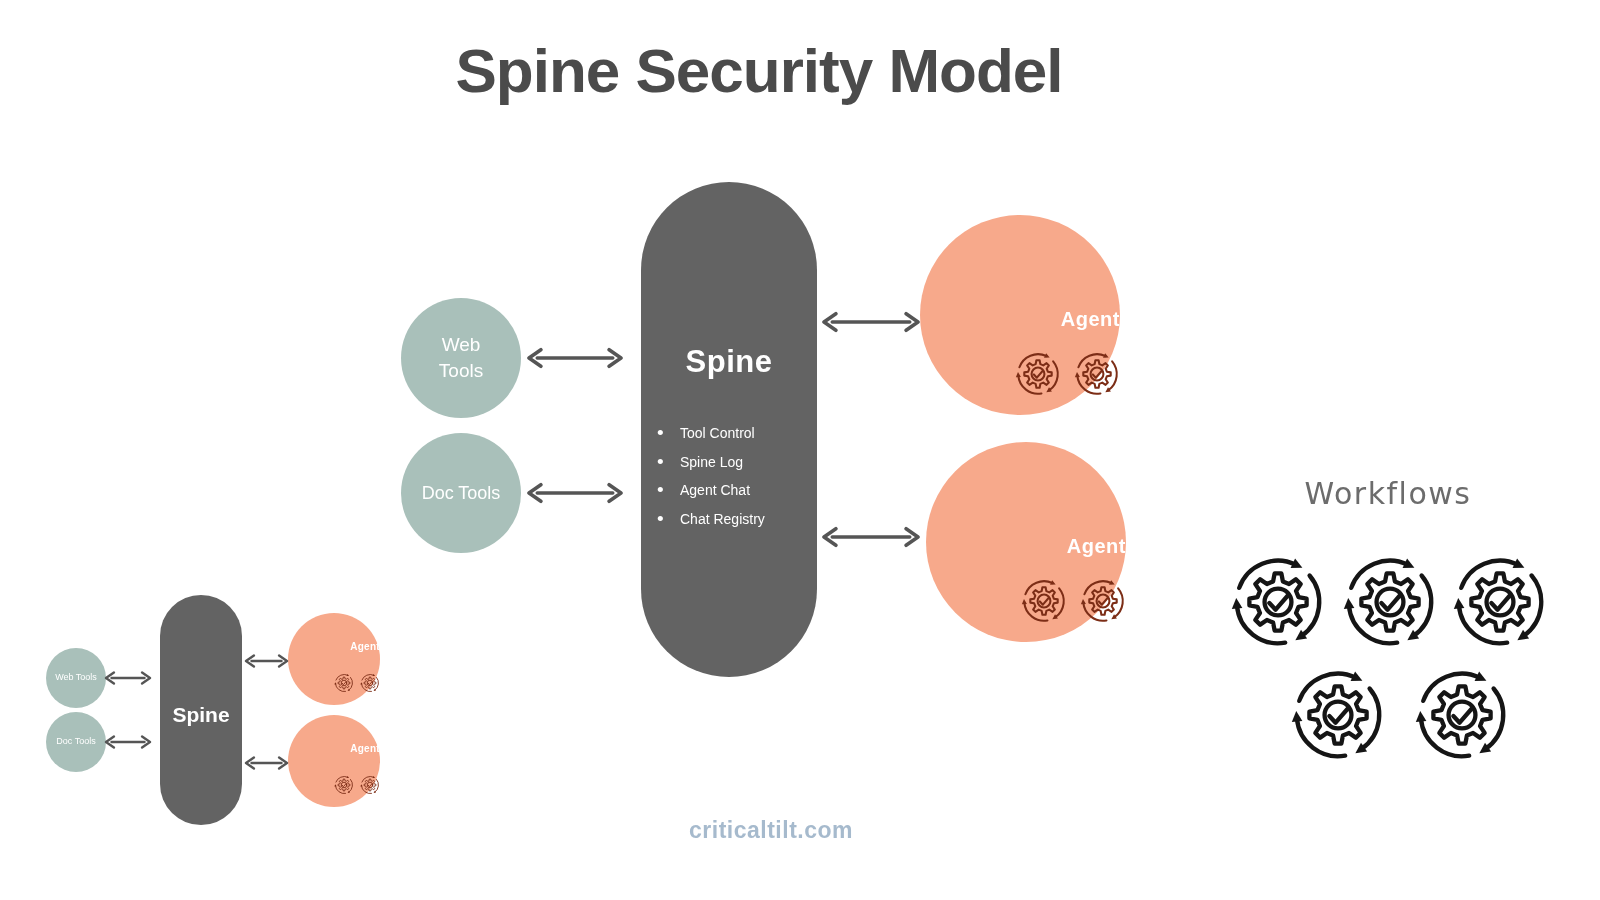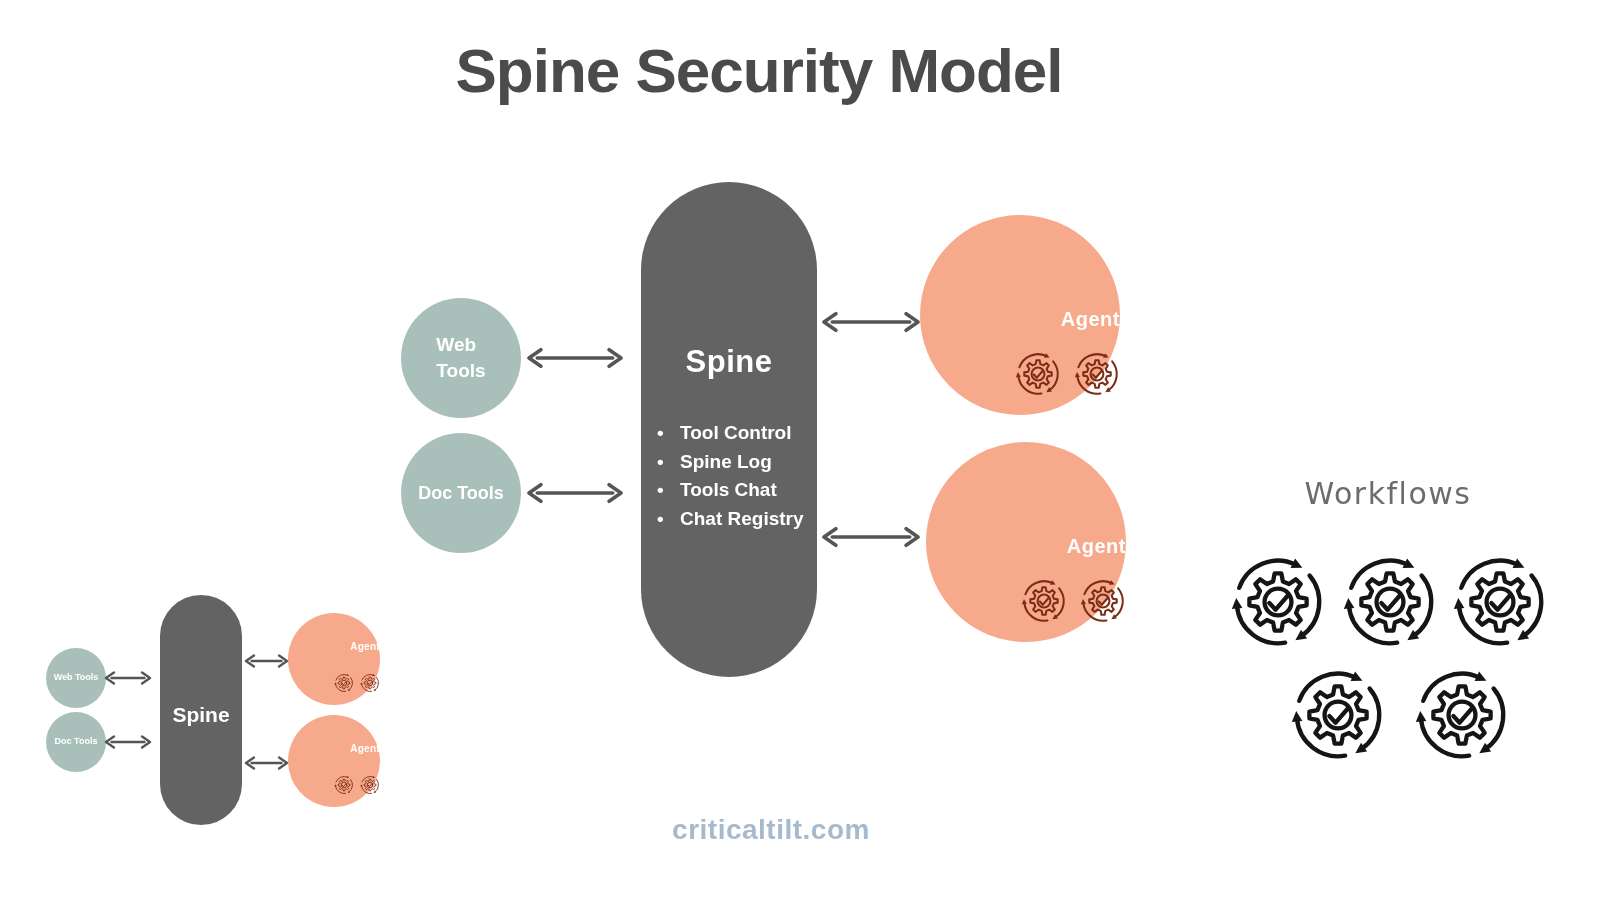--- a/index.html
+++ b/index.html
@@ -14,28 +14,28 @@
 
   .title{position:absolute;left:759px;top:70px;transform:translate(-50%,-50%);
     font-size:62px;font-weight:bold;letter-spacing:-1px;color:var(--title-gray);white-space:nowrap}
 
   
   .spine-pill{position:absolute;left:641px;top:182px;width:176px;height:495px;
     border-radius:88px;background:var(--spine-gray);color:#fff}
   .spine-heading{position:absolute;top:162px;left:0;width:100%;text-align:center;
     font-size:31px;font-weight:bold;letter-spacing:.5px}
   .spine-list{position:absolute;top:237px;left:16px;right:4px;list-style:none}
-  .spine-list li{position:relative;padding-left:23px;font-size:19px;font-weight:bold;
+  .spine-list li{position:relative;padding-left:23px;font-size:14px;font-weight:normal;
     line-height:28.5px;white-space:nowrap}
   .spine-list li::before{content:"\2022";position:absolute;left:0;top:0;font-size:19px}
 
   
   .tool-circle{position:absolute;border-radius:50%;background:var(--sage);
-    display:flex;align-items:center;justify-content:center;
-    color:#fff;font-weight:bold;white-space:pre-line;line-height:1.35}
+    display:flex;align-items:center;justify-content:center;text-align:center;
+    color:#fff;font-weight:normal;white-space:pre-line;line-height:1.35}
   #web-tools{left:401px;top:298px;width:120px;height:120px;font-size:19px}
   #doc-tools{left:401px;top:433px;width:120px;height:120px;font-size:18px}
 
   
   .agent-circle{position:absolute;border-radius:50%;background:var(--salmon);
     color:#fff;display:flex;flex-direction:column;align-items:flex-end}
   #agent-1{left:920px;top:215px;width:200px;height:200px;padding-top:92px}
   #agent-2{left:926px;top:442px;width:200px;height:200px;padding-top:92px}
   .agent-label{font-size:20px;font-weight:bold;letter-spacing:.5px;line-height:1.2}
   .agent-gears{display:flex;gap:13px;margin-top:20px;color:var(--gear-maroon)}
@@ -70,35 +70,35 @@
   
   .workflows-label{position:absolute;left:1388px;top:493px;transform:translate(-50%,-50%);
     font-family:"DejaVu Sans",sans-serif;font-weight:400;font-size:30px;
     letter-spacing:1.5px;color:var(--workflows-label-gray);white-space:nowrap}
   .wf-icon{display:inline-block}
   .wf-icon.large{position:absolute;width:96px;height:96px;color:var(--workflow-black)}
   #wf1{left:1230px;top:554px} #wf2{left:1342px;top:554px} #wf3{left:1452px;top:554px}
   #wf4{left:1290px;top:667px} #wf5{left:1414px;top:667px}
 
   .footer{position:absolute;left:771px;top:830px;transform:translate(-50%,-50%);
-    font-size:28px;font-weight:bold;letter-spacing:.5px;color:var(--footer-blue);white-space:nowrap}
+    font-size:23px;font-weight:bold;letter-spacing:.5px;color:var(--footer-blue);white-space:nowrap}
 </style>
 </head>
 <body>
 
 <div class="canvas">
 
   <h1 class="title">Spine Security Model</h1>
 
   <div class="spine-pill">
     <div class="spine-heading">Spine</div>
     <ul class="spine-list">
       <li>Tool Control</li>
       <li>Spine Log</li>
-      <li>Tools Chat</li>
+      <li>Agent Chat</li>
       <li>Chat Registry</li>
     </ul>
   </div>
 
   <div class="tool-circle" id="web-tools">Web
 Tools</div>
   <div class="tool-circle" id="doc-tools">Doc Tools</div>
 
   <div class="agent-circle" id="agent-1">
     <span class="agent-label">Agent</span>

